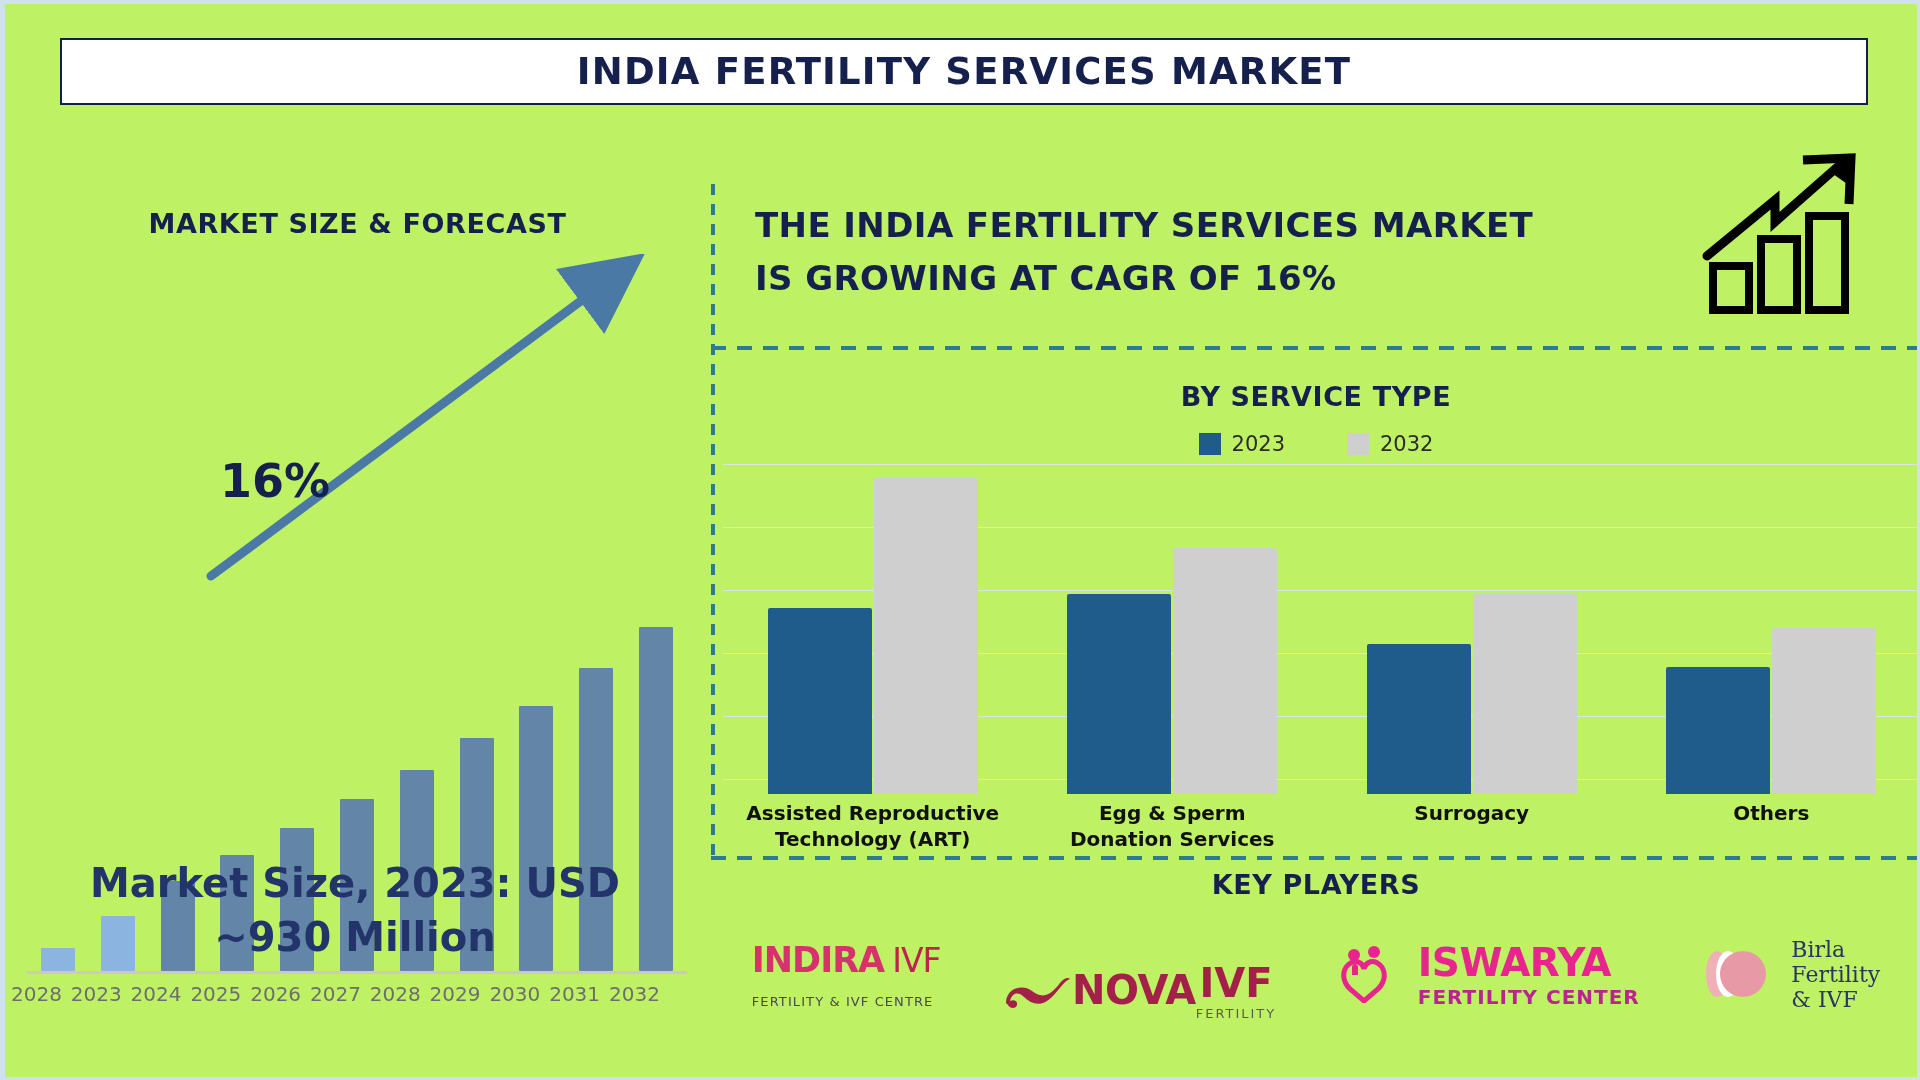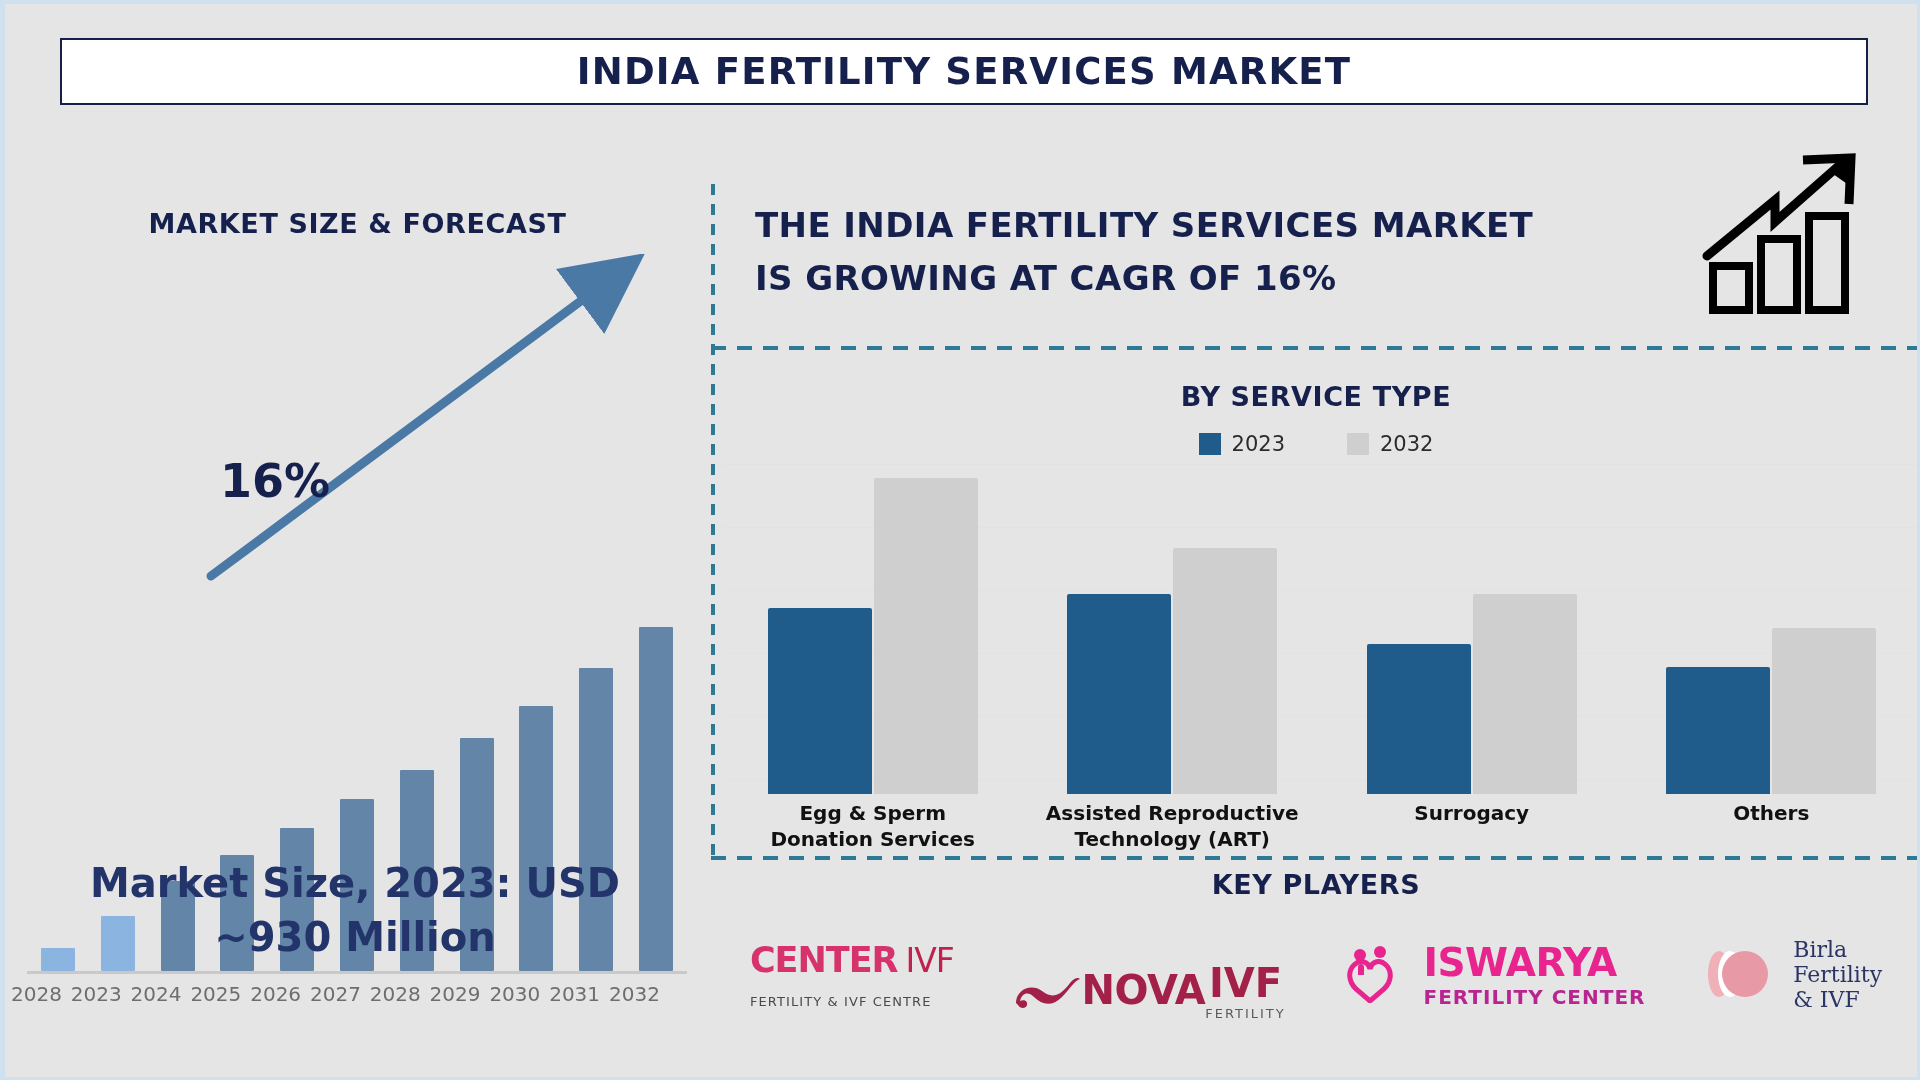--- a/index.html
+++ b/index.html
@@ -5,21 +5,21 @@
   * { box-sizing: border-box; margin:0; padding:0; }
   html,body{
     width:1920px; height:1080px;
     background:#ffffff;
     font-family:"Liberation Sans", sans-serif;
     overflow:hidden;
   }
   #page{
     position:relative;
     width:1920px; height:1080px;
-    background:#e5e5e5;
+    background:#bef264;
     border:3px solid #cfe0ef;
     border-top-width:4px;
     border-left-width:5px;
     overflow:hidden;
   }
 
   
   .title-box{
     position:absolute;
     left:55px; top:34px;
@@ -442,36 +442,36 @@
           <div class="gbar b2023" style="height:150px"></div>
           <div class="gbar b2032" style="height:200px"></div>
         </div>
         <div class="group">
           <div class="gbar b2023" style="height:127px"></div>
           <div class="gbar b2032" style="height:166px"></div>
         </div>
       </div>
 
       <div class="glabels">
+        <div class="glabel">Assisted Reproductive<br>Technology (ART)</div>
         <div class="glabel">Egg &amp; Sperm<br>Donation Services</div>
-        <div class="glabel">Assisted Reproductive<br>Technology (ART)</div>
         <div class="glabel">Surrogacy</div>
         <div class="glabel">Others</div>
       </div>
     </div>
 
     <div class="hdiv2"></div>
 
     <div class="kp-title">KEY PLAYERS</div>
 
     <div class="logos">
 
       <div class="logo indira">
         <div class="indira-row">
-          <span class="indira-main">CENTER</span>
+          <span class="indira-main">INDIRA</span>
           <span class="indira-ivf">IVF</span>
         </div>
         <div class="indira-sub">FERTILITY &amp; IVF CENTRE</div>
       </div>
 
       <div class="logo nova">
         <svg width="70" height="46" viewBox="0 0 70 46">
           <path d="M4,36 C4,22 20,16 30,24 C38,30 46,32 58,16 C62,11 66,10 68,12 C62,14 58,22 50,30 C40,40 30,38 22,30 C16,24 10,26 8,34 C12,32 16,34 15,38 C14,42 8,42 6,38 Z" fill="#a32049"></path>
         </svg>
         <span class="nova-main">NOVA</span>

